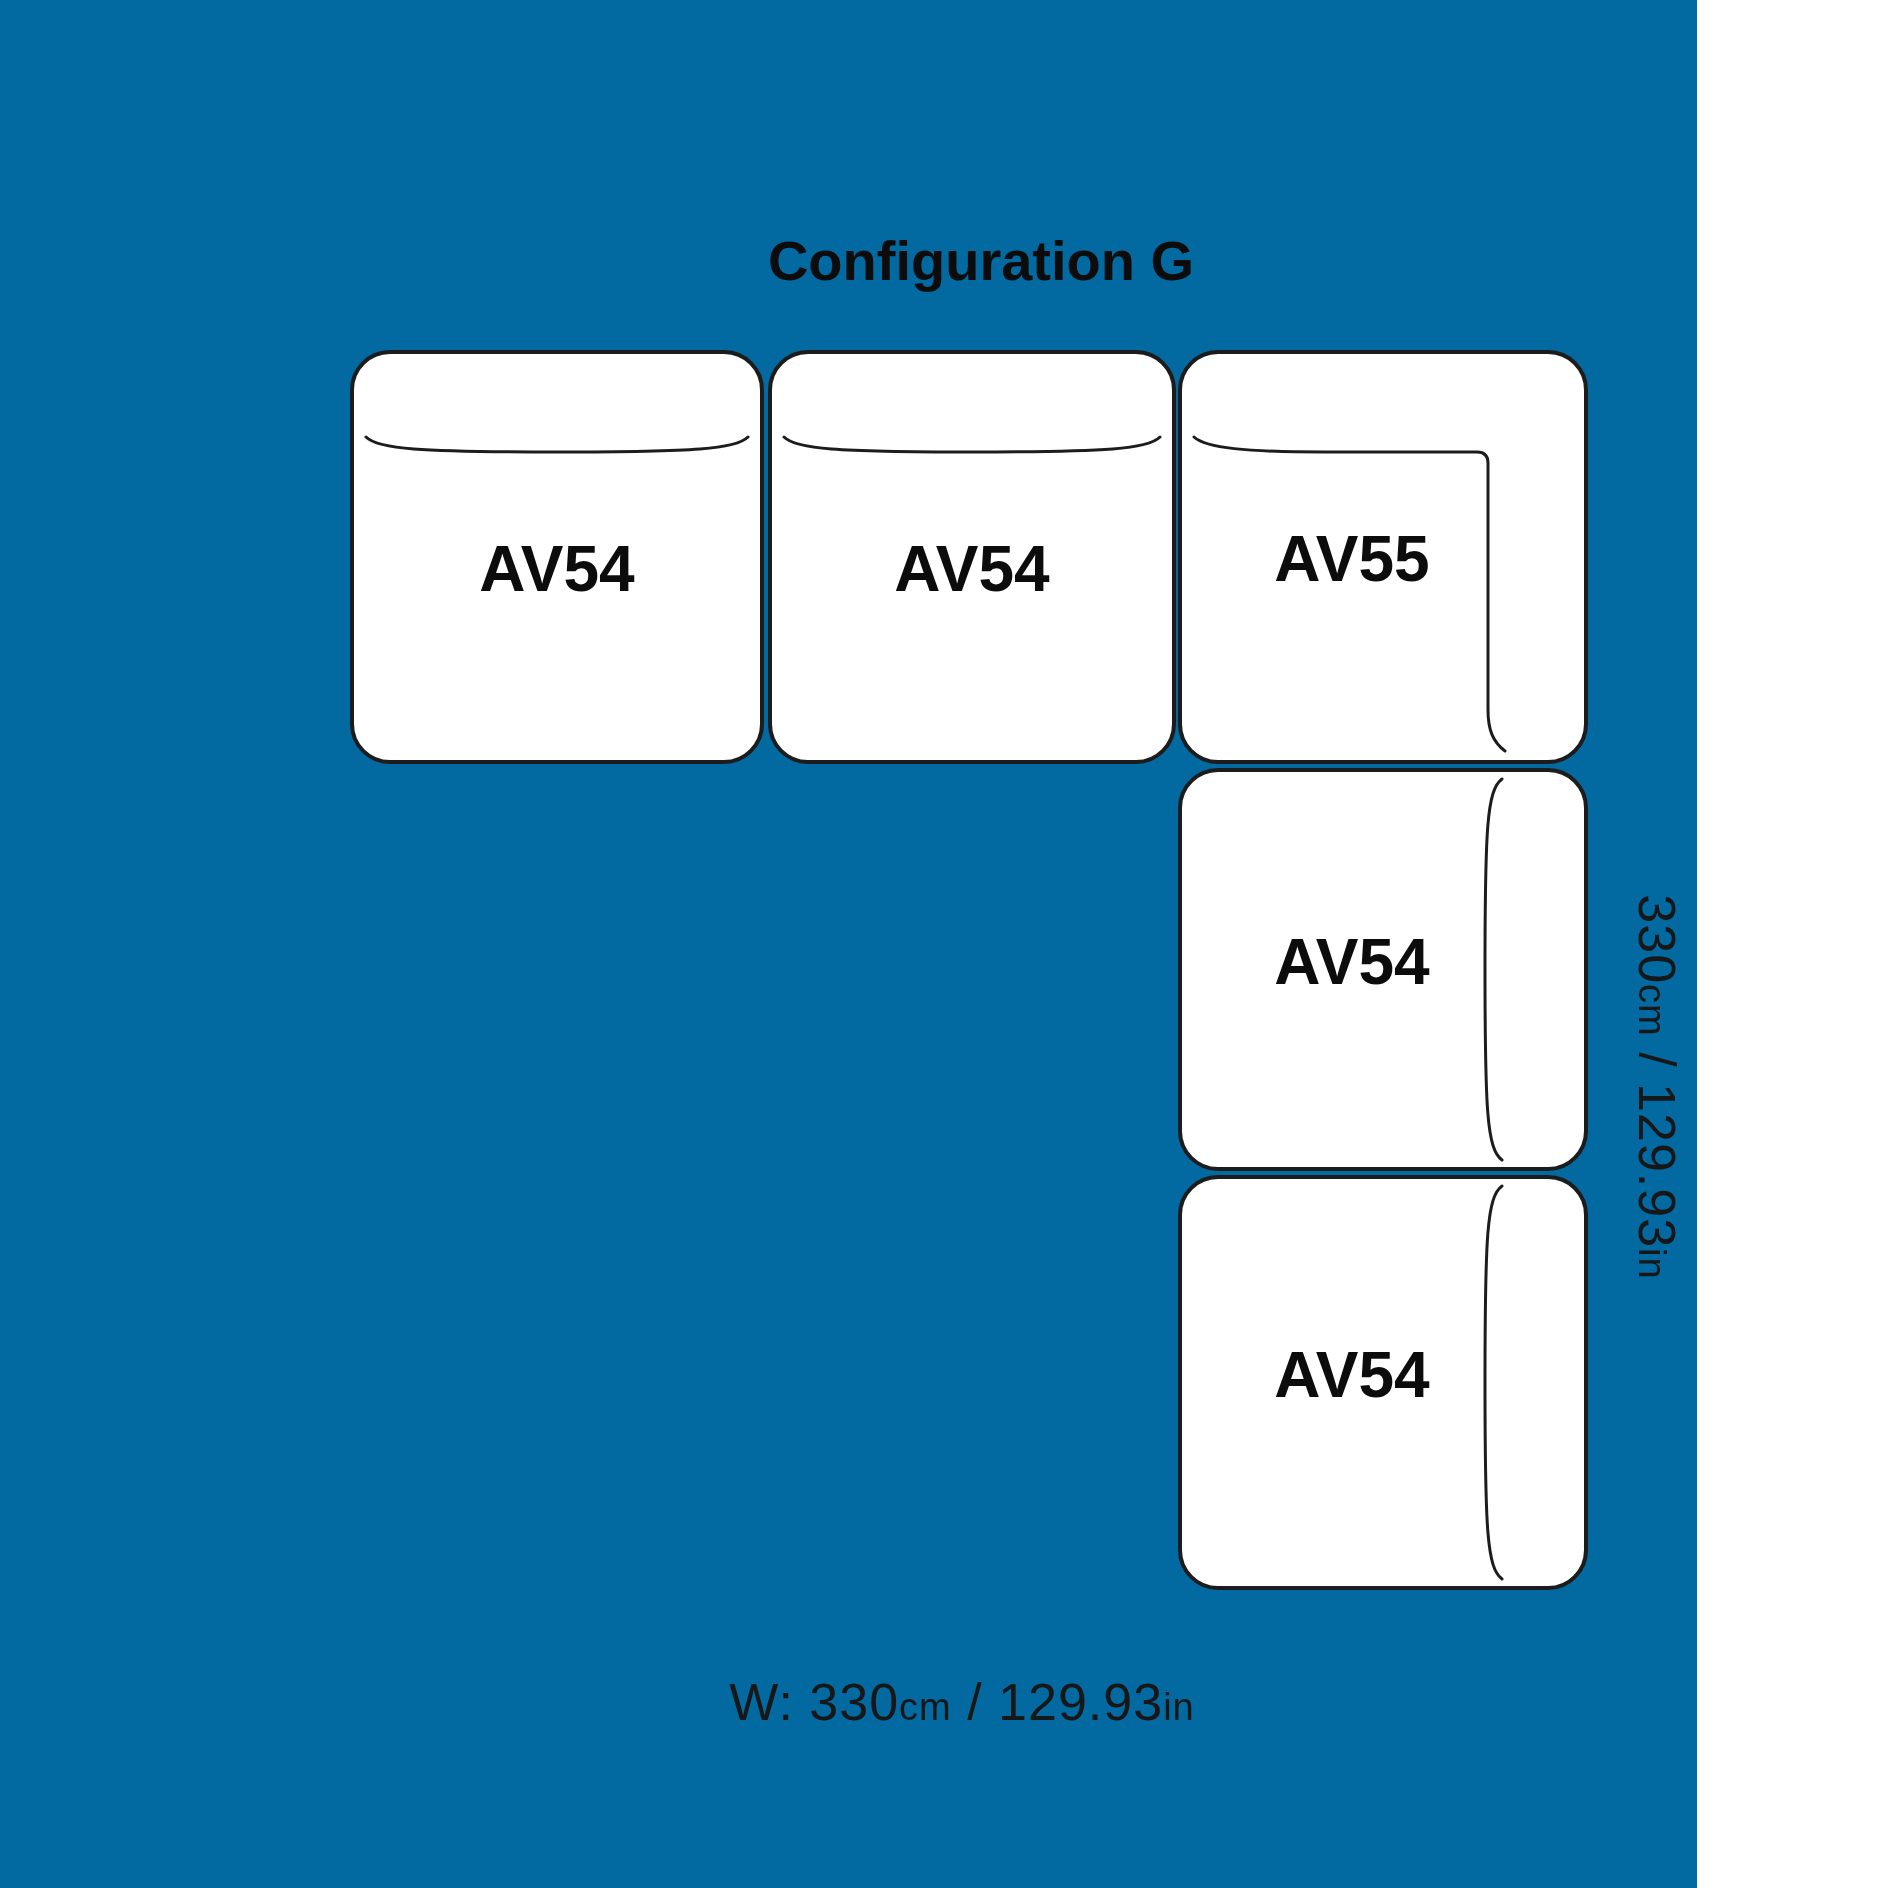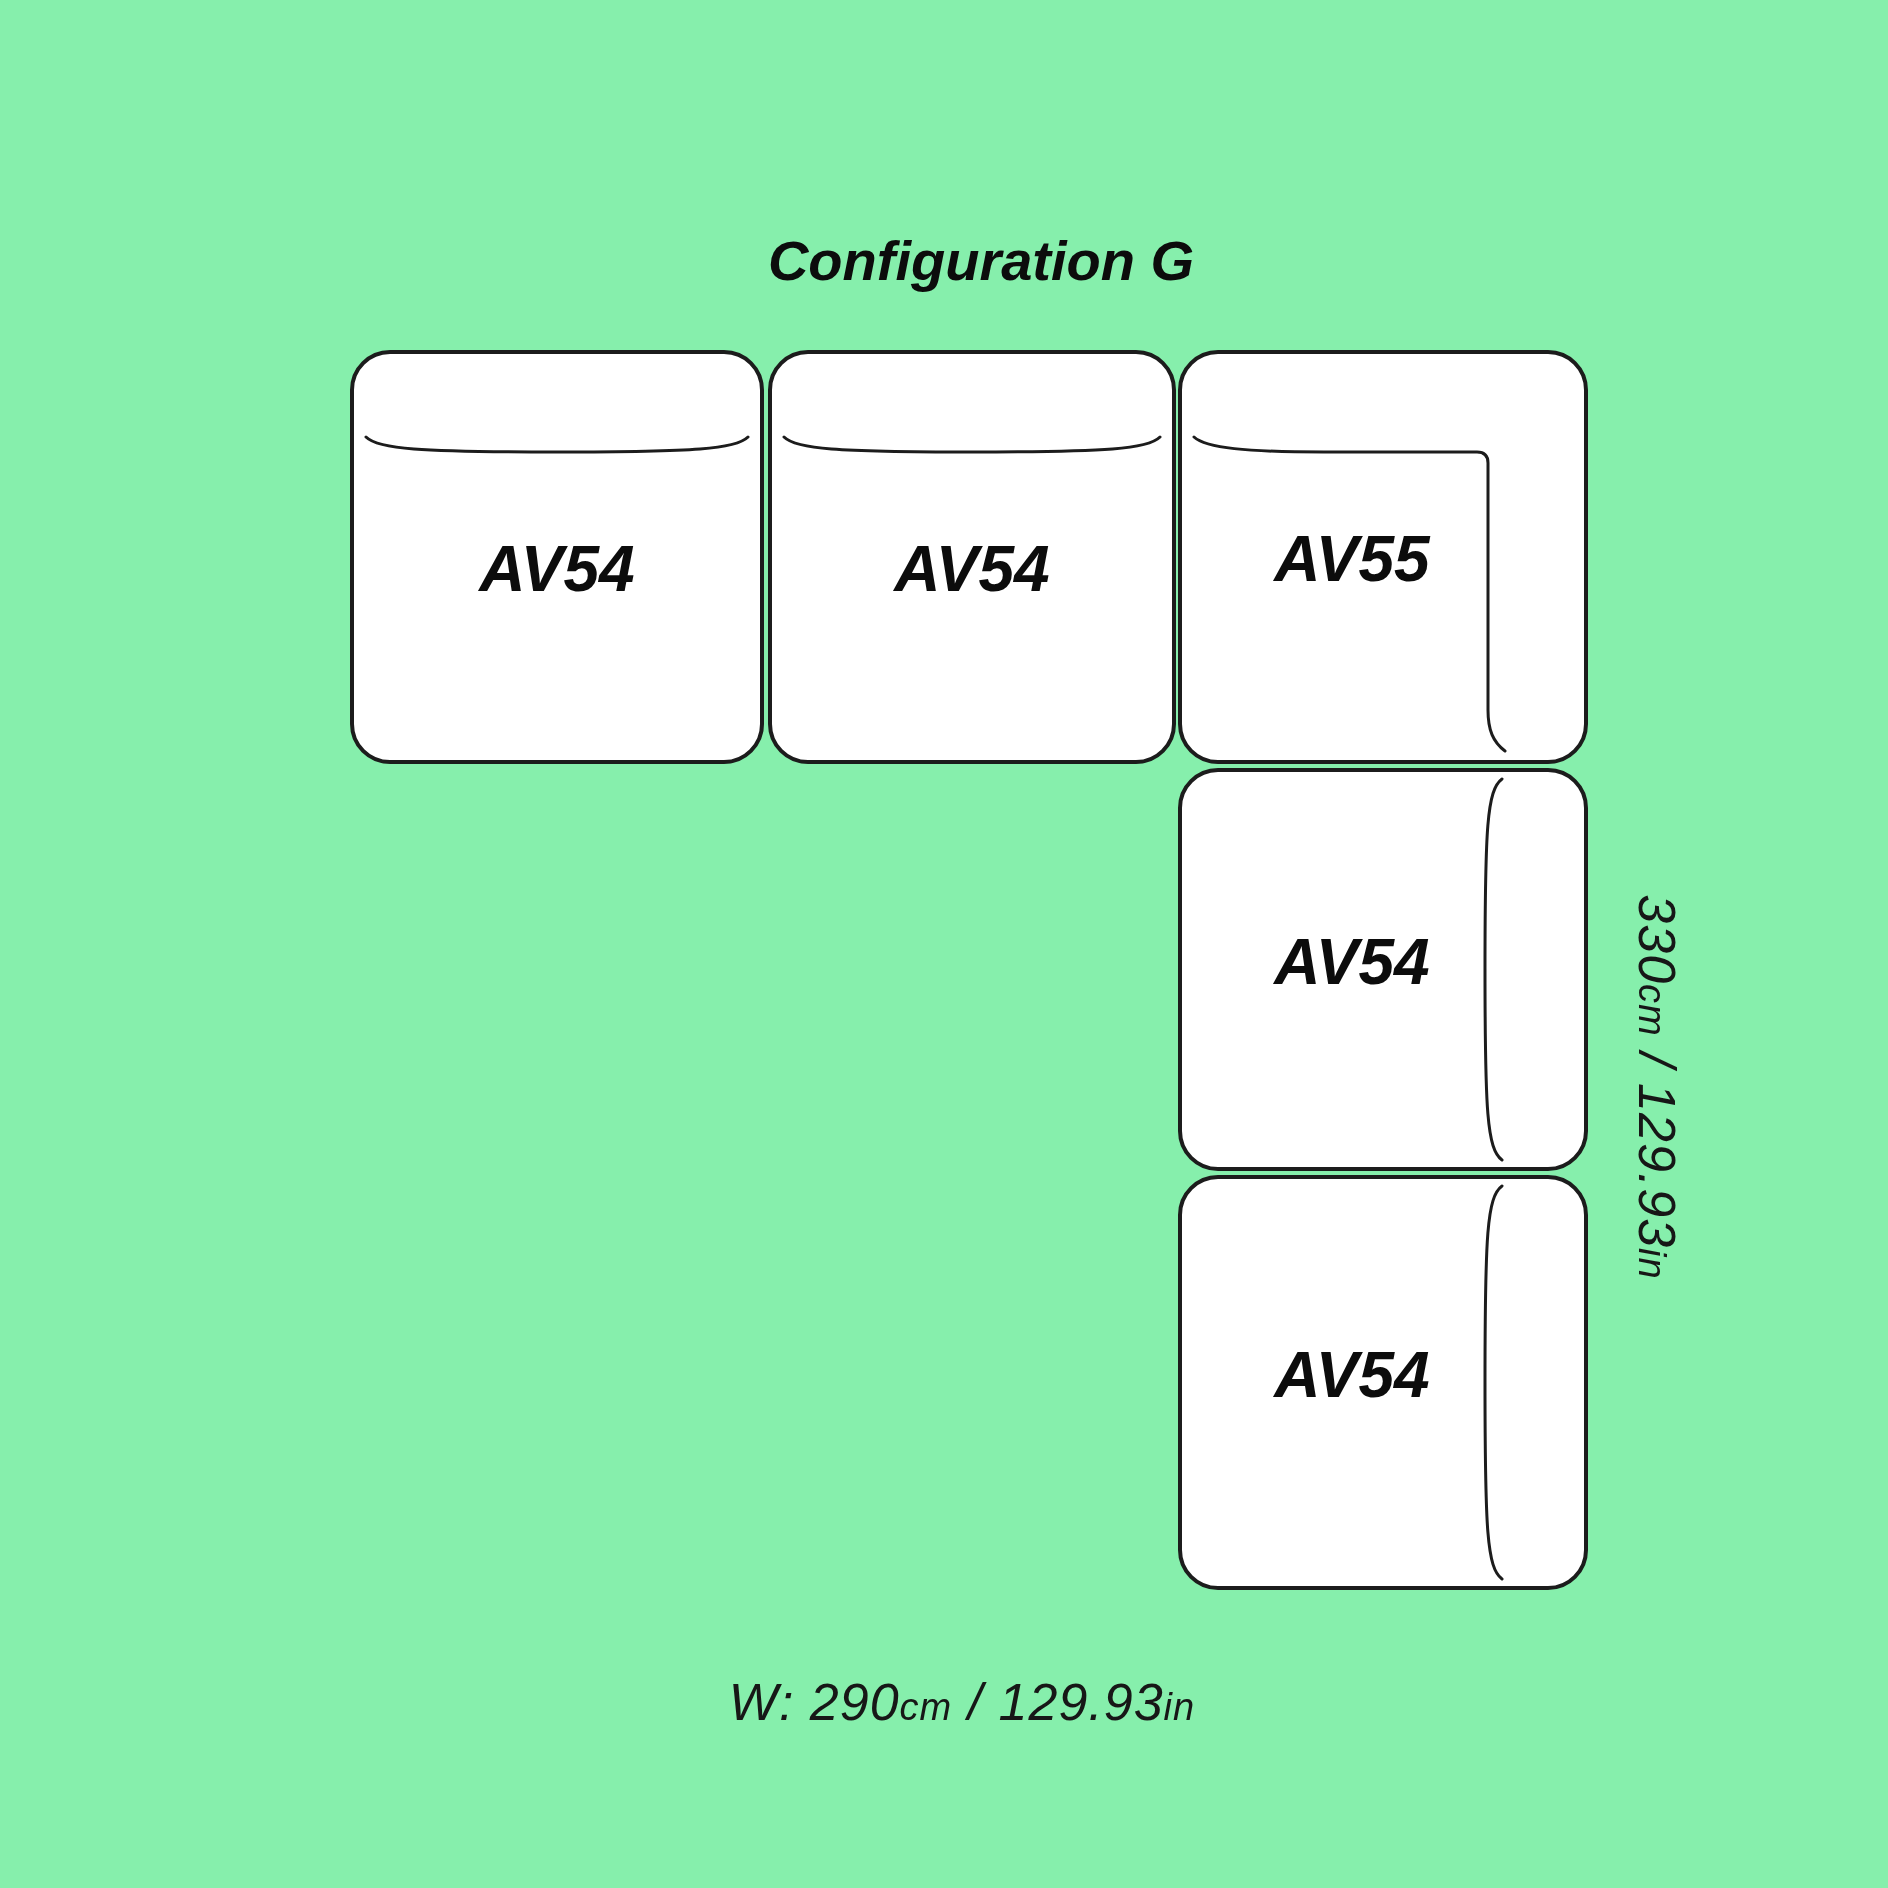--- a/index.html
+++ b/index.html
@@ -2,27 +2,26 @@
 <html><head>
 <meta charset="utf-8">
 <style>
   html, body {
     margin: 0;
     padding: 0;
     background: #ffffff;
   }
   .canvas {
     position: relative;
-    width: 1888px;
+    width: 1697px;
     height: 1888px;
-    background: #86efac;
+    background: #0369a1;
     overflow: hidden;
     font-family: "Liberation Sans", sans-serif;
     color: #0c0c0c;
-    font-style: italic;
   }
   .page-title {
     position: absolute;
     left: 581px;
     top: 228px;
     width: 800px;
     text-align: center;
     font-size: 56px;
     font-weight: 700;
     letter-spacing: 0px;
@@ -102,17 +101,17 @@
         <path d="M 322 9 C 307 20, 305 58, 305 199.5 C 305 341, 307 379, 322 390" class="backrest-line"></path>
         <text x="172" y="191.5" dominant-baseline="central" class="module-label">AV54</text>
       </g>
       <g transform="translate(1180,1177)">
         <rect x="0" y="0" width="406" height="411" rx="38" ry="38" class="module-outline"></rect>
         <path d="M 322 9 C 307 20, 305 58, 305 205.5 C 305 353, 307 391, 322 402" class="backrest-line"></path>
         <text x="172" y="197.5" dominant-baseline="central" class="module-label">AV54</text>
       </g>
     </svg>
 
-  <div class="dim-label dim-width"><span class="lg">W: 290</span><span class="sm">cm</span><span class="lg"> / 129.93</span><span class="sm">in</span></div>
+  <div class="dim-label dim-width"><span class="lg">W: 330</span><span class="sm">cm</span><span class="lg"> / 129.93</span><span class="sm">in</span></div>
 
   <div class="dim-label dim-height"><span class="lg">330</span><span class="sm">cm</span><span class="lg"> / 129.93</span><span class="sm">in</span></div>
 
 </div>
 
 </body></html>

